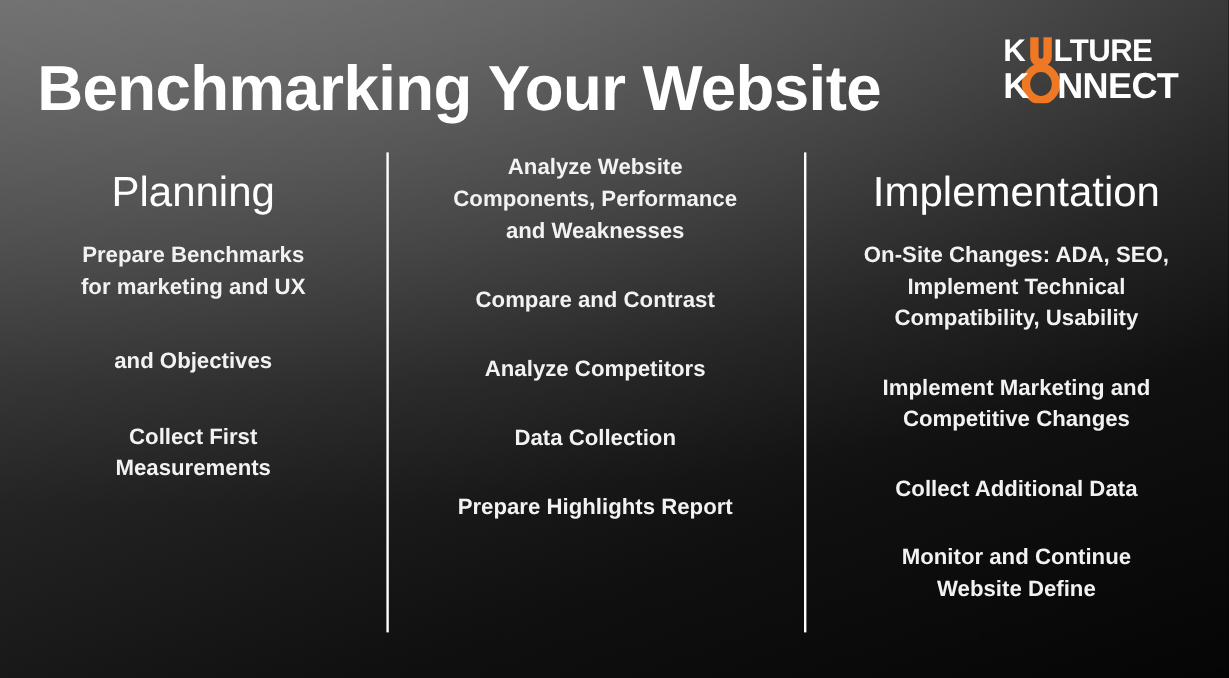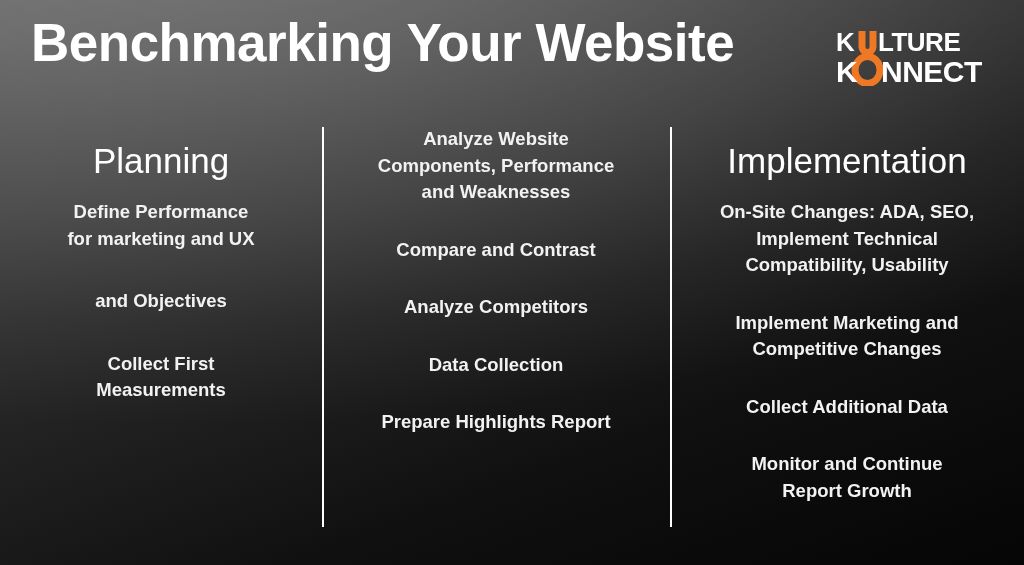--- a/index.html
+++ b/index.html
@@ -23,21 +23,21 @@
   
   .header {
     position: absolute;
     left: 0; top: 0;
     width: 1024px;
     height: 118px;
   }
   .page-title {
     position: absolute;
     left: 31px;
-    top: 12px;
+    top: 44px;
     font-size: 53px;
     font-weight: bold;
     letter-spacing: -0.5px;
     color: #ffffff;
     white-space: nowrap;
     line-height: 62px;
   }
 
   
   .logo {
@@ -130,21 +130,21 @@
   </div>
 
   <div class="divider divider-1"></div>
   <div class="divider divider-2"></div>
 
   <div class="columns">
     <div class="column col-planning">
       <div class="col-title">Planning</div>
       <ul class="items">
           <li class="item">
-            <span class="item-line">Define Performance</span>
+            <span class="item-line">Prepare Benchmarks</span>
             <span class="item-line">for marketing and UX</span>
           </li>
           <li class="item">
             <span class="item-line">and Objectives</span>
           </li>
           <li class="item">
             <span class="item-line">Collect First</span>
             <span class="item-line">Measurements</span>
           </li>
         </ul>
@@ -182,19 +182,19 @@
           </li>
           <li class="item">
             <span class="item-line">Implement Marketing and</span>
             <span class="item-line">Competitive Changes</span>
           </li>
           <li class="item">
             <span class="item-line">Collect Additional Data</span>
           </li>
           <li class="item">
             <span class="item-line">Monitor and Continue</span>
-            <span class="item-line">Report Growth</span>
+            <span class="item-line">Website Define</span>
           </li>
         </ul>
     </div>
   </div>
 
 </div>
 
 </body></html>

